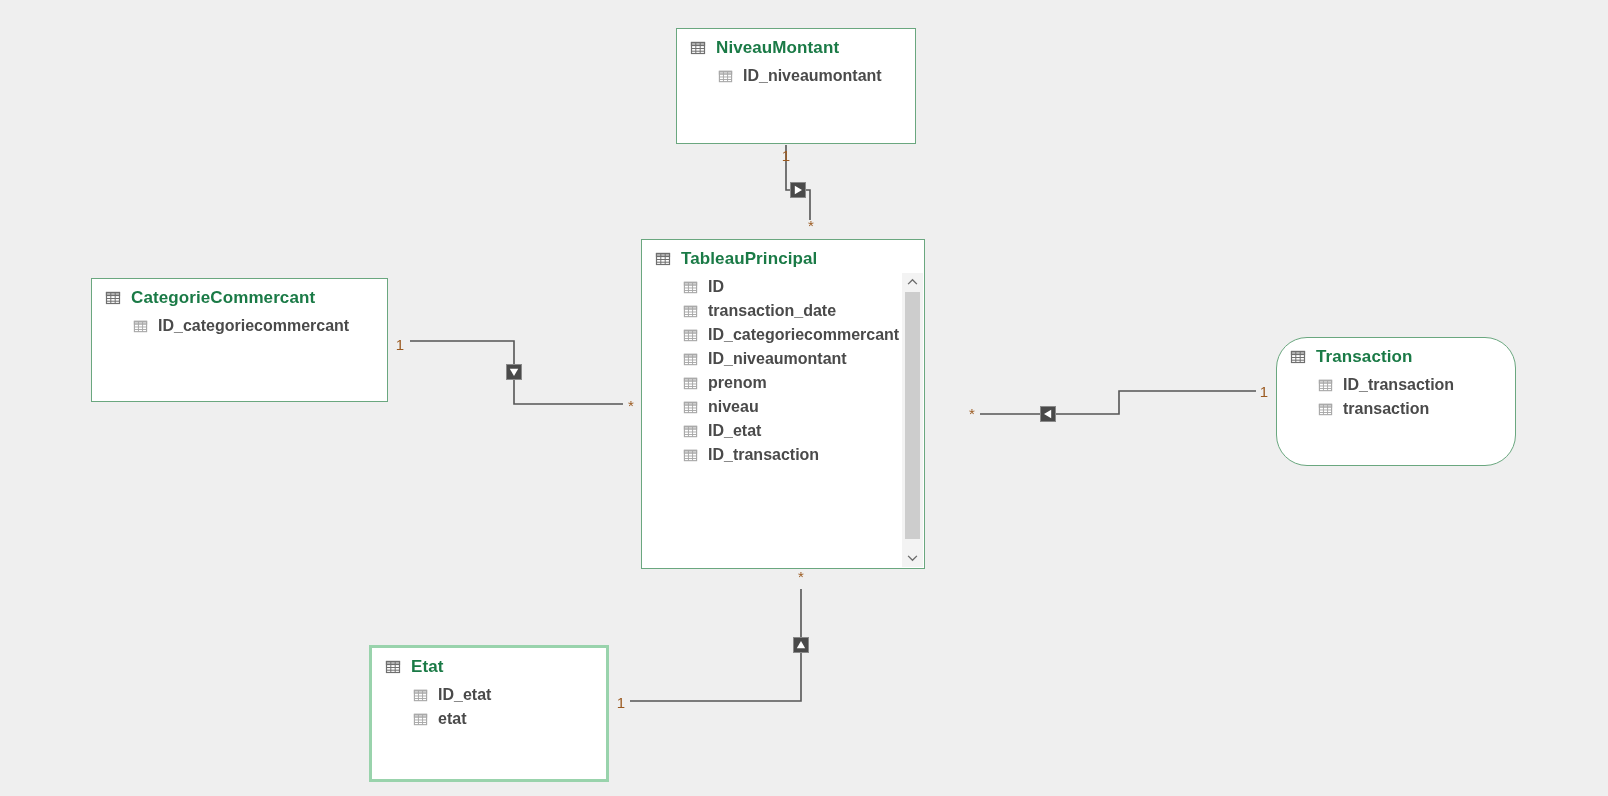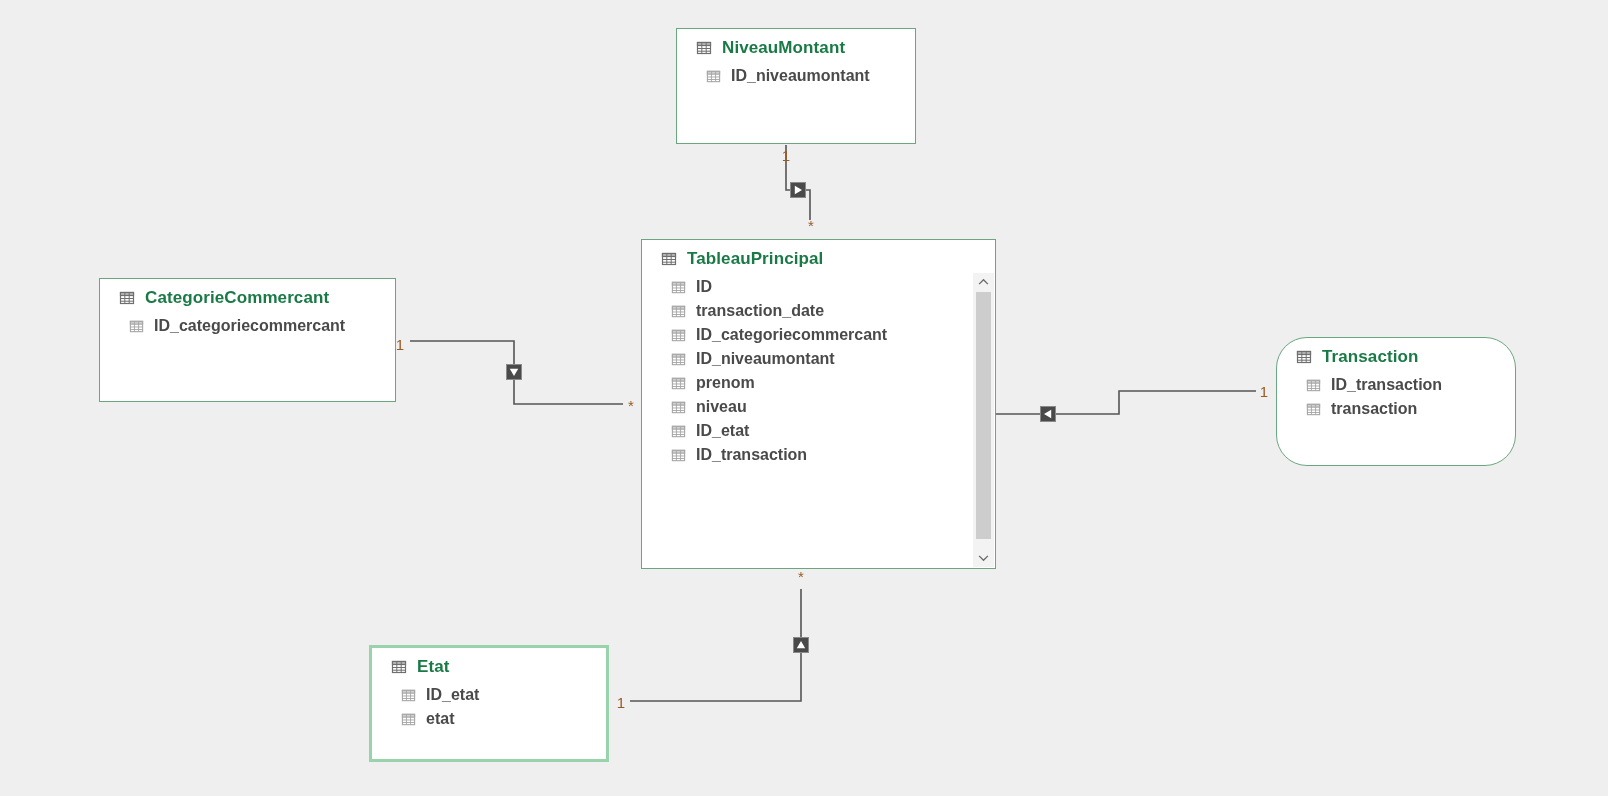--- a/index.html
+++ b/index.html
@@ -40,31 +40,30 @@
     box-sizing: border-box;
   }
   .tbl.selected {
     border: 3px solid #99d3ac;
   }
   .tbl-header {
     display: flex;
     align-items: center;
     padding: 9px 0 4px 13px;
     gap: 10px;
-    margin-left: 6px;
   }
   .tbl-title {
     color: #1a7a46;
     font-size: 17px;
     font-weight: bold;
     letter-spacing: .1px;
     white-space: nowrap;
   }
   .tbl-fields {
-    padding: 2px 0 12px 0;
+    padding: 2px 0 12px 12px;
   }
   .field-row {
     display: flex;
     align-items: center;
     gap: 10px;
     padding: 3px 0 3px 29px;
   }
   .field-label {
     color: #4a4a4a;
     font-size: 16px;
@@ -167,21 +166,21 @@
                 <line x1="5.8" y1="2.5" x2="5.8" y2="13.5" stroke="#a8a8a8" stroke-width="1"></line>
                 <line x1="10.2" y1="2.5" x2="10.2" y2="13.5" stroke="#a8a8a8" stroke-width="1"></line>
                 <line x1="1.5" y1="8.5" x2="14.5" y2="8.5" stroke="#a8a8a8" stroke-width="1"></line>
                 <line x1="1.5" y1="11.2" x2="14.5" y2="11.2" stroke="#a8a8a8" stroke-width="1"></line>
               </svg>
             </span>
             <span class="field-label">ID_niveaumontant</span>
           </div>
         </div>
       </div>
-      <div class="tbl" style="left: 99px; top: 278px; width: 297px; height: 124px;">
+      <div class="tbl" style="left: 91px; top: 278px; width: 297px; height: 124px;">
         <div class="tbl-header">
           <span style="display: flex;">
             <svg width="16" height="16" viewBox="0 0 16 16" class="gicon">
               <rect x="1.5" y="2.5" width="13" height="11" fill="#ffffff" stroke="#6f6f6f" stroke-width="1.2"></rect>
               <rect x="1.5" y="2.5" width="13" height="3" fill="#b9b9b9" stroke="#6f6f6f" stroke-width="1.2"></rect>
               <line x1="5.8" y1="2.5" x2="5.8" y2="13.5" stroke="#6f6f6f" stroke-width="1"></line>
               <line x1="10.2" y1="2.5" x2="10.2" y2="13.5" stroke="#6f6f6f" stroke-width="1"></line>
               <line x1="1.5" y1="8.5" x2="14.5" y2="8.5" stroke="#6f6f6f" stroke-width="1"></line>
               <line x1="1.5" y1="11.2" x2="14.5" y2="11.2" stroke="#6f6f6f" stroke-width="1"></line>
             </svg>
@@ -197,21 +196,21 @@
                 <line x1="5.8" y1="2.5" x2="5.8" y2="13.5" stroke="#a8a8a8" stroke-width="1"></line>
                 <line x1="10.2" y1="2.5" x2="10.2" y2="13.5" stroke="#a8a8a8" stroke-width="1"></line>
                 <line x1="1.5" y1="8.5" x2="14.5" y2="8.5" stroke="#a8a8a8" stroke-width="1"></line>
                 <line x1="1.5" y1="11.2" x2="14.5" y2="11.2" stroke="#a8a8a8" stroke-width="1"></line>
               </svg>
             </span>
             <span class="field-label">ID_categoriecommercant</span>
           </div>
         </div>
       </div>
-      <div class="tbl" style="left: 641px; top: 239px; width: 355px; height: 330px;">
+      <div class="tbl" style="left: 641px; top: 239px; width: 284px; height: 330px;">
         <div class="tbl-header">
           <span style="display: flex;">
             <svg width="16" height="16" viewBox="0 0 16 16" class="gicon">
               <rect x="1.5" y="2.5" width="13" height="11" fill="#ffffff" stroke="#6f6f6f" stroke-width="1.2"></rect>
               <rect x="1.5" y="2.5" width="13" height="3" fill="#b9b9b9" stroke="#6f6f6f" stroke-width="1.2"></rect>
               <line x1="5.8" y1="2.5" x2="5.8" y2="13.5" stroke="#6f6f6f" stroke-width="1"></line>
               <line x1="10.2" y1="2.5" x2="10.2" y2="13.5" stroke="#6f6f6f" stroke-width="1"></line>
               <line x1="1.5" y1="8.5" x2="14.5" y2="8.5" stroke="#6f6f6f" stroke-width="1"></line>
               <line x1="1.5" y1="11.2" x2="14.5" y2="11.2" stroke="#6f6f6f" stroke-width="1"></line>
             </svg>
@@ -374,21 +373,21 @@
                 <line x1="5.8" y1="2.5" x2="5.8" y2="13.5" stroke="#a8a8a8" stroke-width="1"></line>
                 <line x1="10.2" y1="2.5" x2="10.2" y2="13.5" stroke="#a8a8a8" stroke-width="1"></line>
                 <line x1="1.5" y1="8.5" x2="14.5" y2="8.5" stroke="#a8a8a8" stroke-width="1"></line>
                 <line x1="1.5" y1="11.2" x2="14.5" y2="11.2" stroke="#a8a8a8" stroke-width="1"></line>
               </svg>
             </span>
             <span class="field-label">transaction</span>
           </div>
         </div>
       </div>
-      <div class="tbl selected" style="left: 369px; top: 645px; width: 240px; height: 117px; text-align: center;">
+      <div class="tbl selected" style="left: 369px; top: 645px; width: 240px; height: 137px; text-align: center;">
         <div class="tbl-header">
           <span style="display: flex;">
             <svg width="16" height="16" viewBox="0 0 16 16" class="gicon">
               <rect x="1.5" y="2.5" width="13" height="11" fill="#ffffff" stroke="#6f6f6f" stroke-width="1.2"></rect>
               <rect x="1.5" y="2.5" width="13" height="3" fill="#b9b9b9" stroke="#6f6f6f" stroke-width="1.2"></rect>
               <line x1="5.8" y1="2.5" x2="5.8" y2="13.5" stroke="#6f6f6f" stroke-width="1"></line>
               <line x1="10.2" y1="2.5" x2="10.2" y2="13.5" stroke="#6f6f6f" stroke-width="1"></line>
               <line x1="1.5" y1="8.5" x2="14.5" y2="8.5" stroke="#6f6f6f" stroke-width="1"></line>
               <line x1="1.5" y1="11.2" x2="14.5" y2="11.2" stroke="#6f6f6f" stroke-width="1"></line>
             </svg>

